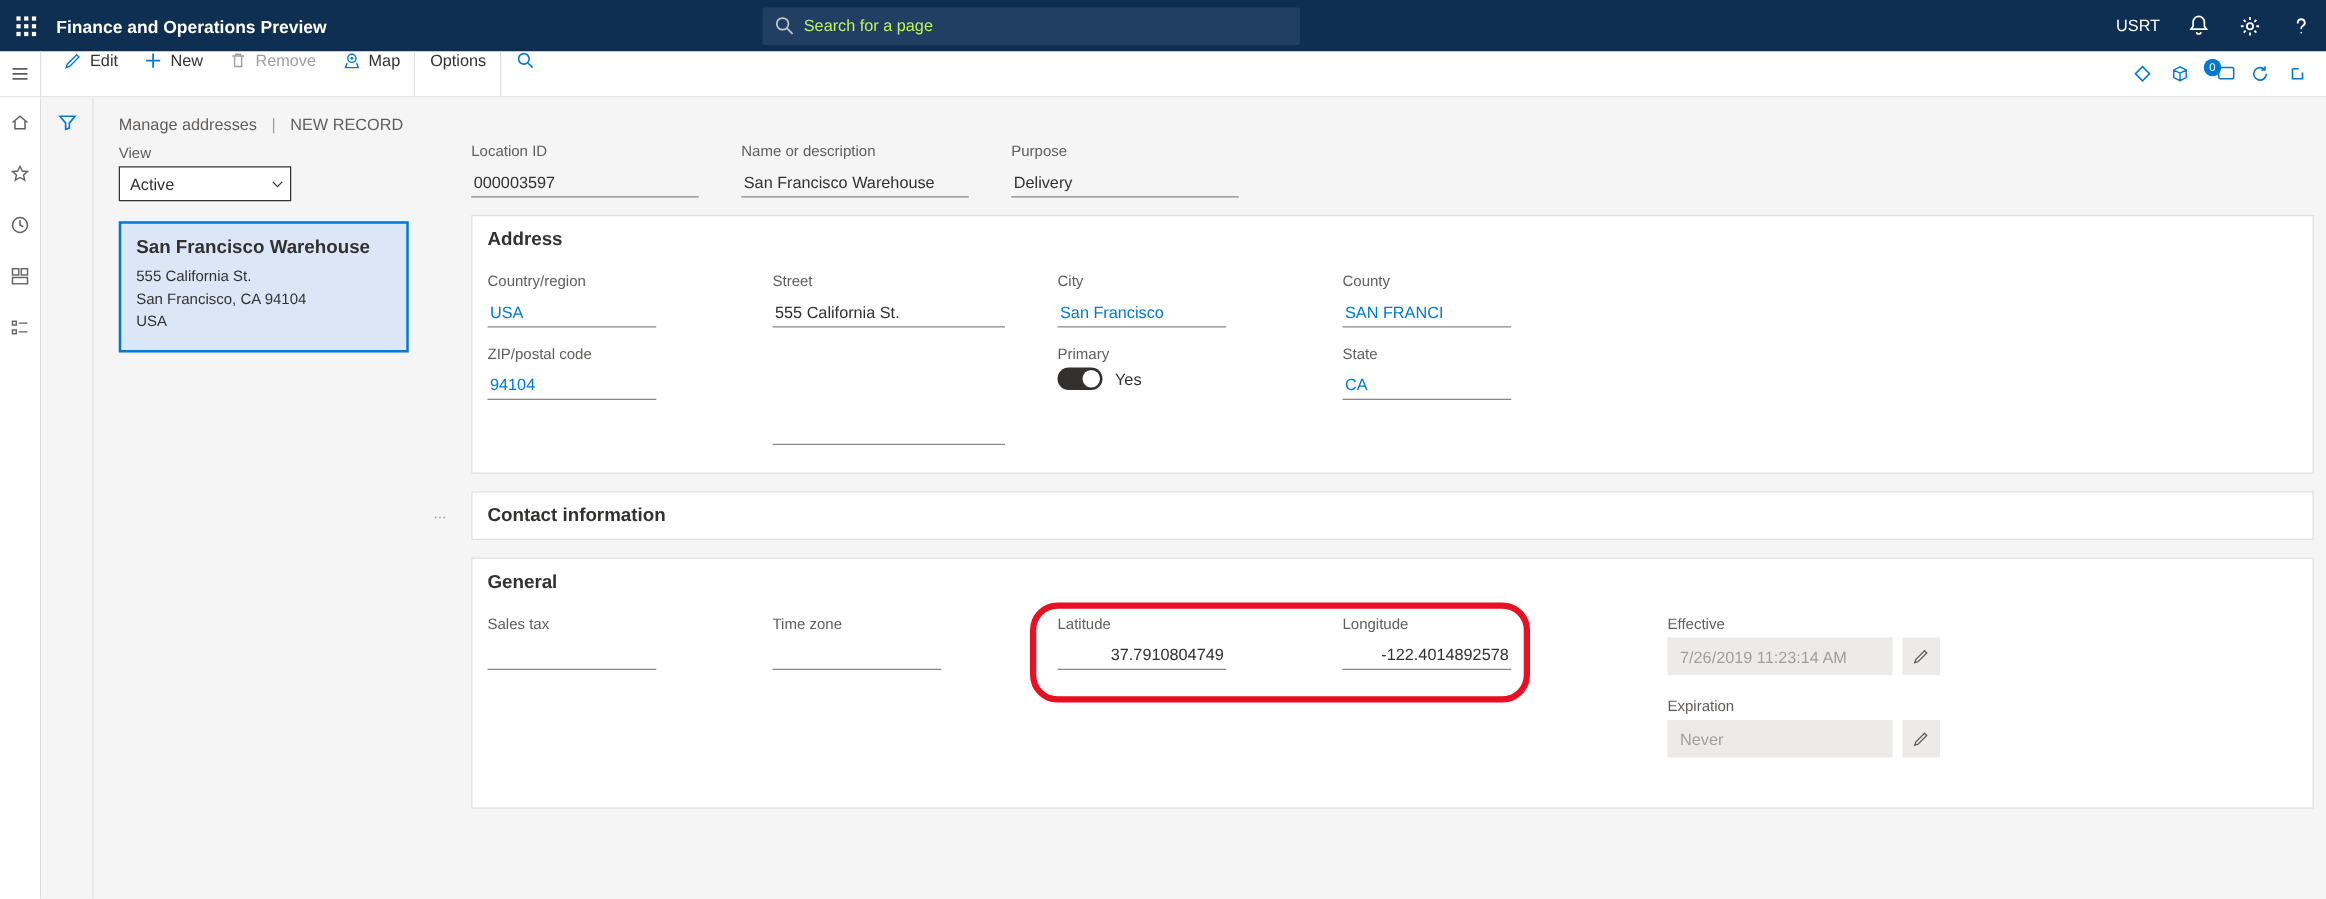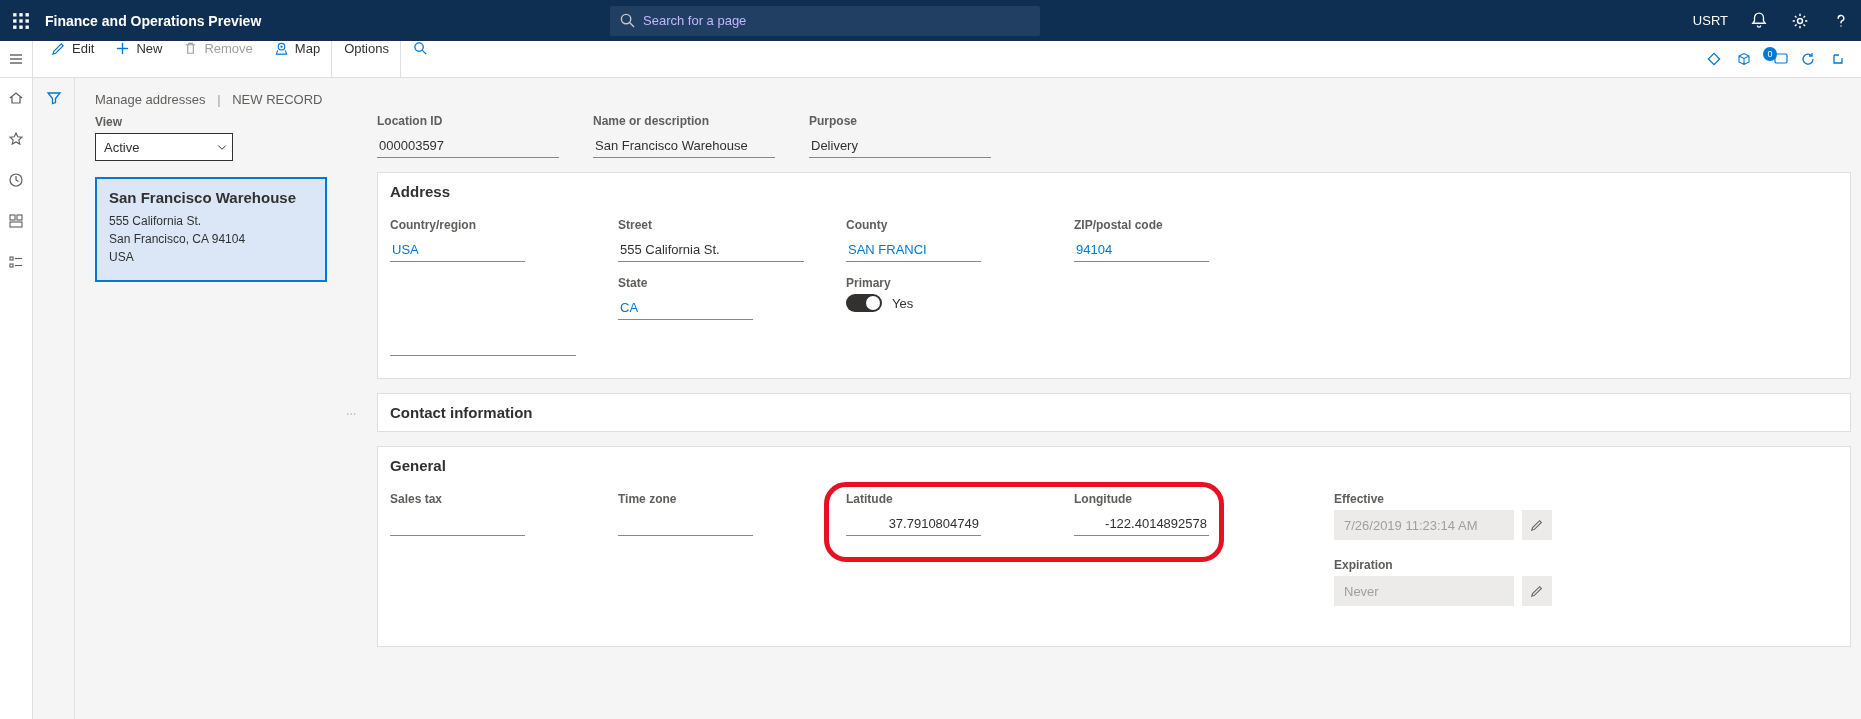--- a/index.html
+++ b/index.html
@@ -24,21 +24,21 @@
     background:#fff;width:1861px;
   }
   
   .hdr{height:41px;background:var(--header);color:#fff;display:flex;align-items:center;}
   .hdr-btn{width:41px;height:41px;display:flex;align-items:center;justify-content:center;cursor:pointer;}
   .hdr-btn svg{width:18px;height:18px;fill:#fff;}
   .hdr-title{font-size:14px;font-weight:600;padding-left:4px;text-align:center;}
   .hdr-spacer{flex:1;}
   .search{width:430px;height:30px;background:#203f63;border-radius:2px;display:flex;align-items:center;padding:0 10px;margin-right:auto;margin-left:auto;position:absolute;left:610px;}
   .search svg{width:15px;height:15px;fill:#c8c8c8;margin-right:8px;}
-  .search span{color:#c4b5fd;font-size:13px;}
+  .search span{color:#bef264;font-size:13px;}
   .company{font-size:13px;margin-right:10px;}
 
   
   .abar{height:37px;border-bottom:1px solid var(--light-border);display:flex;align-items:center;padding-right:8px;}
   .abar-left-rail{width:33px;height:37px;display:flex;align-items:center;justify-content:center;border-right:1px solid var(--light-border);}
   .abar-left-rail svg{width:16px;height:16px;fill:#605e5c;}
   .ab-btn{display:flex;align-items:flex-start;height:37px;padding:0 10px;cursor:pointer;font-size:13px;border-right:1px solid transparent;}
   .ab-btn.sep{border-left:1px solid var(--light-border);padding-left:12px;}
   .ab-btn svg{width:15px;height:15px;margin-right:6px;fill:var(--link);}
   .ab-btn.disabled{color:#a19f9d;cursor:default;}
@@ -52,21 +52,21 @@
   
   .layout{display:flex;min-height:678px;}
   .rail{width:33px;border-right:1px solid var(--light-border);display:flex;flex-direction:column;align-items:center;padding-top:12px;gap:22px;background:#fff;}
   .rail svg{width:16px;height:16px;fill:#605e5c;}
   .filter-col{width:42px;border-right:1px solid var(--light-border);background:var(--bg);display:flex;justify-content:center;padding-top:12px;}
   .filter-col svg{width:16px;height:16px;fill:var(--link);}
   .content{flex:1;background:var(--bg);padding:14px 0 20px 20px;display:flex;overflow:auto;}
   .left-pane{width:252px;flex-shrink:0;}
   .crumb{font-size:13px;color:var(--muted);margin-bottom:8px;}
   .crumb .sep{margin:0 8px;color:#a19f9d;}
-  .lbl{font-size:12px;color:var(--muted);display:block;margin-bottom:4px;font-weight:bold;}
+  .lbl{font-size:12px;color:var(--muted);display:block;margin-bottom:4px;}
   .dd{width:138px;height:28px;border:1px solid #323130;background:#fff;display:flex;align-items:center;justify-content:space-between;padding:0 4px 0 8px;font-size:13px;}
   .dd svg{width:12px;height:12px;fill:#323130;}
   .card{margin-top:16px;background:var(--highlight-bg);border:2px solid var(--highlight-border);border-radius:0;padding:10px 12px 14px;}
   .card h4{margin:0 0 6px;font-size:15px;font-weight:600;color:var(--text);}
   .card p{margin:0;font-size:12px;color:var(--text);line-height:1.5;}
 
   .form-area{flex:1;padding-left:22px;padding-right:10px;max-width:1520px;}
   .field-row{display:flex;gap:34px;margin-bottom:8px;}
   .fld{width:182px;}
   .fld .v{border:none;border-bottom:1px solid var(--border);background:transparent;height:26px;width:100%;font-size:13px;padding:4px 2px 3px;font-family:inherit;color:var(--text);}
@@ -303,43 +303,47 @@
           <div class="grid">
             <div class="fld">
               <span class="lbl">Country/region</span>
               <input class="v link" value="USA" style="">
             </div>
             <div class="fld" style="width:186px">
               <span class="lbl">Street</span>
               <input class="v" style="width: 186px;" value="555 California St.">
             </div>
             <div class="fld">
+              <span class="lbl">City</span>
+              <input class="v link" value="San Francisco" style="">
+            </div>
+            <div class="fld">
               <span class="lbl">County</span>
               <input class="v link" value="SAN FRANCI" style="">
             </div>
             <div class="fld">
               <span class="lbl">ZIP/postal code</span>
               <input class="v link" value="94104" style="">
             </div>
             <div class="fld" style="width:186px">
               <span class="lbl">&nbsp;</span>
               <input class="v" style="width: 186px; margin-top: 36px;">
-            </div>
-            <div class="fld">
-              <span class="lbl">State</span>
-              <input class="v link" value="CA" style="">
             </div>
             <div class="fld">
               <span class="lbl">Primary</span>
               <div class="toggle">
                 <div class="tsw">
                     <div class="k"></div>
                   </div>
                 <span>Yes</span>
               </div>
+            </div>
+            <div class="fld">
+              <span class="lbl">State</span>
+              <input class="v link" value="CA" style="">
             </div>
           </div>
         </div>
       </div>
 
       <div class="section">
         <div class="section-hd">
           <span>Contact information</span>
         </div>
       </div>

